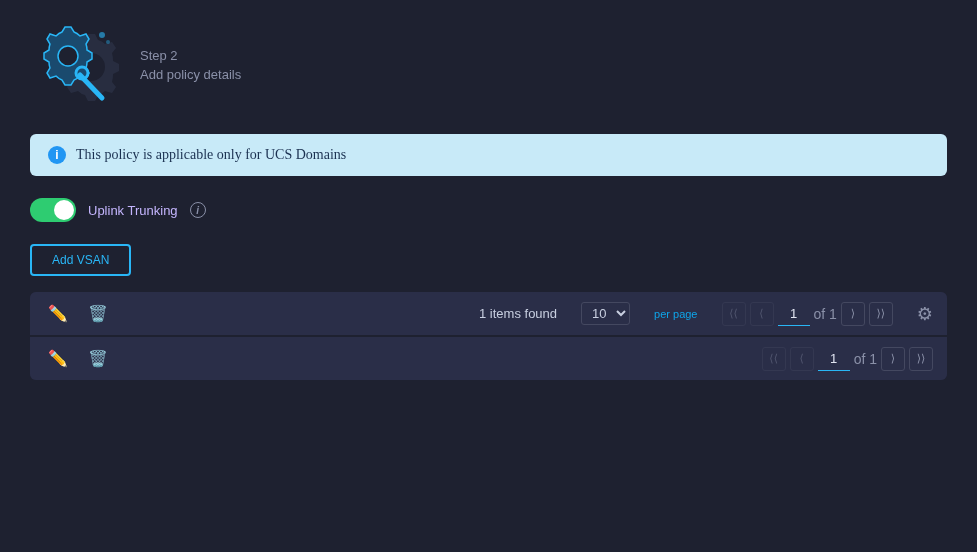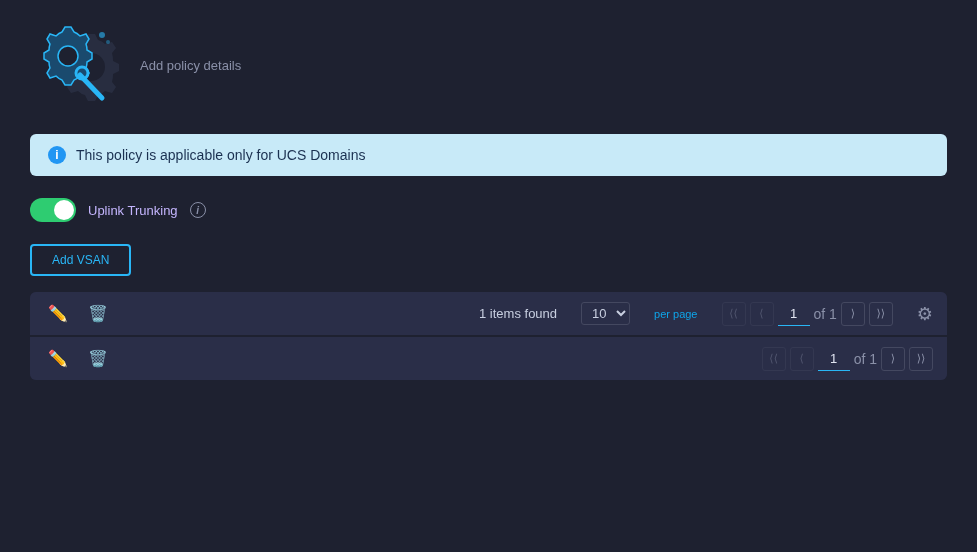--- a/index.html
+++ b/index.html
@@ -68,20 +68,21 @@
       display: flex;
       align-items: center;
       justify-content: center;
       font-size: 12px;
       font-weight: bold;
       flex-shrink: 0;
     }
     .info-text {
       font-size: 14px;
       color: #1a3050;
+      font-family: Liberation Serif, serif;
     }
 
     
     .toggle-section {
       display: flex;
       align-items: center;
       gap: 12px;
       margin-bottom: 22px;
     }
     .toggle-switch {
@@ -313,20 +314,21 @@
         <circle cx="38" cy="36" r="10" fill="#1e2130" stroke="#29b6f6" stroke-width="1.5"></circle>
 
         <line x1="50" y1="55" x2="72" y2="78" stroke="#29b6f6" stroke-width="5" stroke-linecap="round"></line>
         <circle cx="52" cy="53" r="6" fill="none" stroke="#29b6f6" stroke-width="3"></circle>
 
         <circle cx="72" cy="15" r="3" fill="#29b6f6" opacity="0.6"></circle>
         <circle cx="78" cy="22" r="2" fill="#29b6f6" opacity="0.4"></circle>
       </svg>
     </div>
     <div class="header-text">
+      <span class="step-label">Step 2</span>
       <span class="page-subtitle">Add policy details</span>
     </div>
   </div>
 
   
   <div class="info-banner">
     <div class="info-icon">i</div>
     <span class="info-text">This policy is applicable only for UCS Domains</span>
   </div>
 

